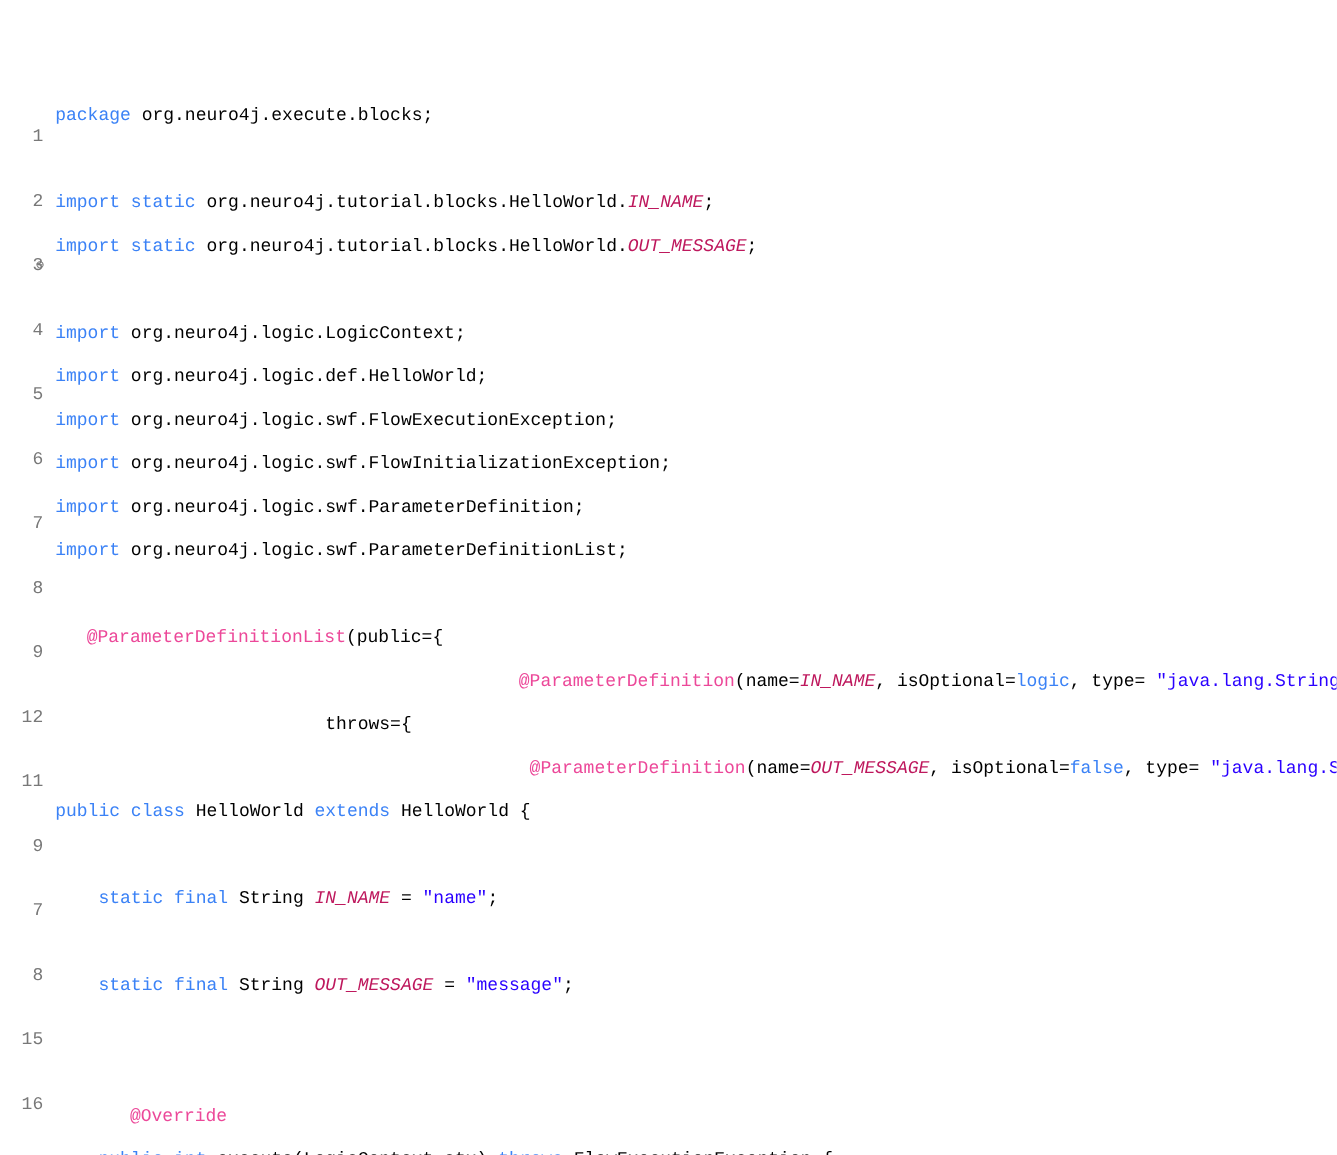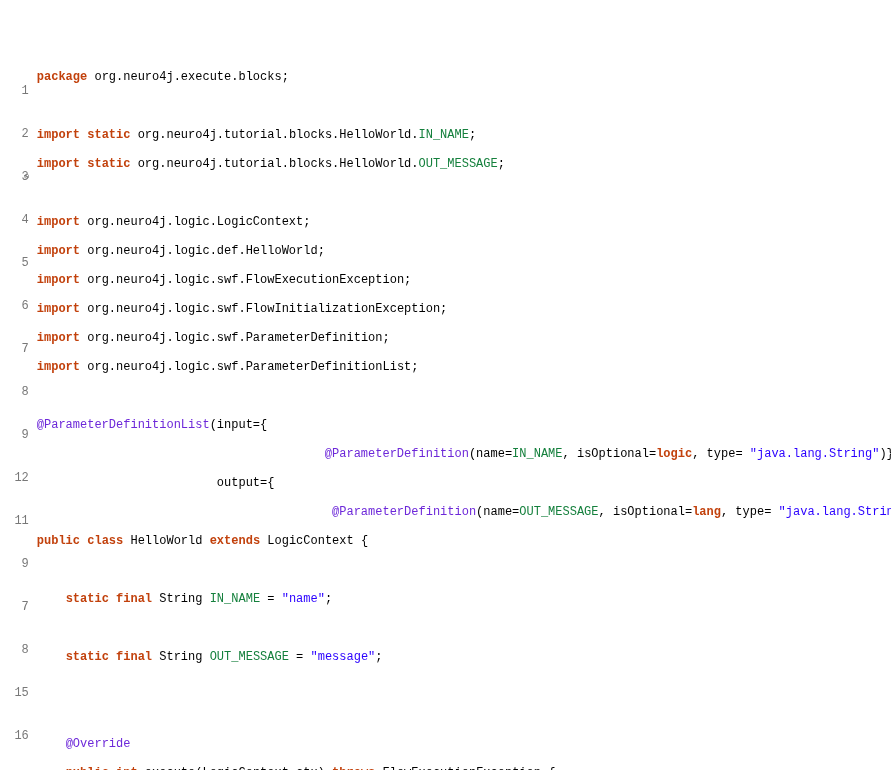--- a/index.html
+++ b/index.html
@@ -36,24 +36,24 @@
   color: #787878;
 }
 .code {
   flex: 1;
   padding-left: 6px;
 }
 .code-line {
   height: 15px;
   line-height: 15px;
 }
-.kw { color: #c2410c; font-weight: bold; }
-.annotation { color: #6d28d9; }
+.kw { color: #3b82f6; font-weight: normal; }
+.annotation { color: #ec4899; margin-left: 21px; }
 .string { color: #2A00FF; }
-.field-italic { color: #15803d; }
+.field-italic { color: #be185d; font-style: italic; }
 </style>
 </head>
 <body>
 
 
 
 <div class="editor">
   <div class="gutter">
     <div class="gutter-line"><span>1</span></div>
     <div class="gutter-line"><span>2</span></div>
@@ -113,25 +113,25 @@
 <div class="code-line"><span class="kw">import</span> <span class="kw">static</span><span> org.neuro4j.tutorial.blocks.HelloWorld.</span><span class="field-italic">IN_NAME</span><span>;</span></div>
 <div class="code-line"><span class="kw">import</span> <span class="kw">static</span><span> org.neuro4j.tutorial.blocks.HelloWorld.</span><span class="field-italic">OUT_MESSAGE</span><span>;</span></div>
 <div class="code-line"></div>
 <div class="code-line"><span class="kw">import</span><span> org.neuro4j.logic.LogicContext;</span></div>
 <div class="code-line"><span class="kw">import</span><span> org.neuro4j.logic.def.HelloWorld;</span></div>
 <div class="code-line"><span class="kw">import</span><span> org.neuro4j.logic.swf.FlowExecutionException;</span></div>
 <div class="code-line"><span class="kw">import</span><span> org.neuro4j.logic.swf.FlowInitializationException;</span></div>
 <div class="code-line"><span class="kw">import</span><span> org.neuro4j.logic.swf.ParameterDefinition;</span></div>
 <div class="code-line"><span class="kw">import</span><span> org.neuro4j.logic.swf.ParameterDefinitionList;</span></div>
 <div class="code-line"></div>
-<div class="code-line"><span class="annotation">@ParameterDefinitionList</span><span>(input={</span></div>
+<div class="code-line"><span class="annotation">@ParameterDefinitionList</span><span>(public={</span></div>
 <div class="code-line"><span>                                        </span><span class="annotation">@ParameterDefinition</span><span>(name=</span><span class="field-italic">IN_NAME</span><span>, isOptional=</span><span class="kw">logic</span><span>, type= </span><span class="string">"java.lang.String"</span><span>)},</span></div>
-<div class="code-line"><span>                         output={</span></div>
-<div class="code-line"><span>                                         </span><span class="annotation">@ParameterDefinition</span><span>(name=</span><span class="field-italic">OUT_MESSAGE</span><span>, isOptional=</span><span class="kw">lang</span><span>, type= </span><span class="string">"java.lang.String"</span></div>
-<div class="code-line"><span class="kw">public</span> <span class="kw">class</span><span> HelloWorld </span><span class="kw">extends</span><span> LogicContext {</span></div>
+<div class="code-line"><span>                         throws={</span></div>
+<div class="code-line"><span>                                         </span><span class="annotation">@ParameterDefinition</span><span>(name=</span><span class="field-italic">OUT_MESSAGE</span><span>, isOptional=</span><span class="kw">false</span><span>, type= </span><span class="string">"java.lang.String"</span></div>
+<div class="code-line"><span class="kw">public</span> <span class="kw">class</span><span> HelloWorld </span><span class="kw">extends</span><span> HelloWorld {</span></div>
 <div class="code-line"></div>
 <div class="code-line">    <span class="kw">static</span> <span class="kw">final</span><span> String </span><span class="field-italic">IN_NAME</span><span> = </span><span class="string">"name"</span><span>;</span></div>
 <div class="code-line"></div>
 <div class="code-line">    <span class="kw">static</span> <span class="kw">final</span><span> String </span><span class="field-italic">OUT_MESSAGE</span><span> = </span><span class="string">"message"</span><span>;</span></div>
 <div class="code-line"></div>
 <div class="code-line"></div>
 <div class="code-line">    <span class="annotation">@Override</span></div>
 <div class="code-line">    <span class="kw">public</span> <span class="kw">int</span><span> execute(LogicContext ctx) </span><span class="kw">throws</span><span> FlowExecutionException {</span></div>
 
 

